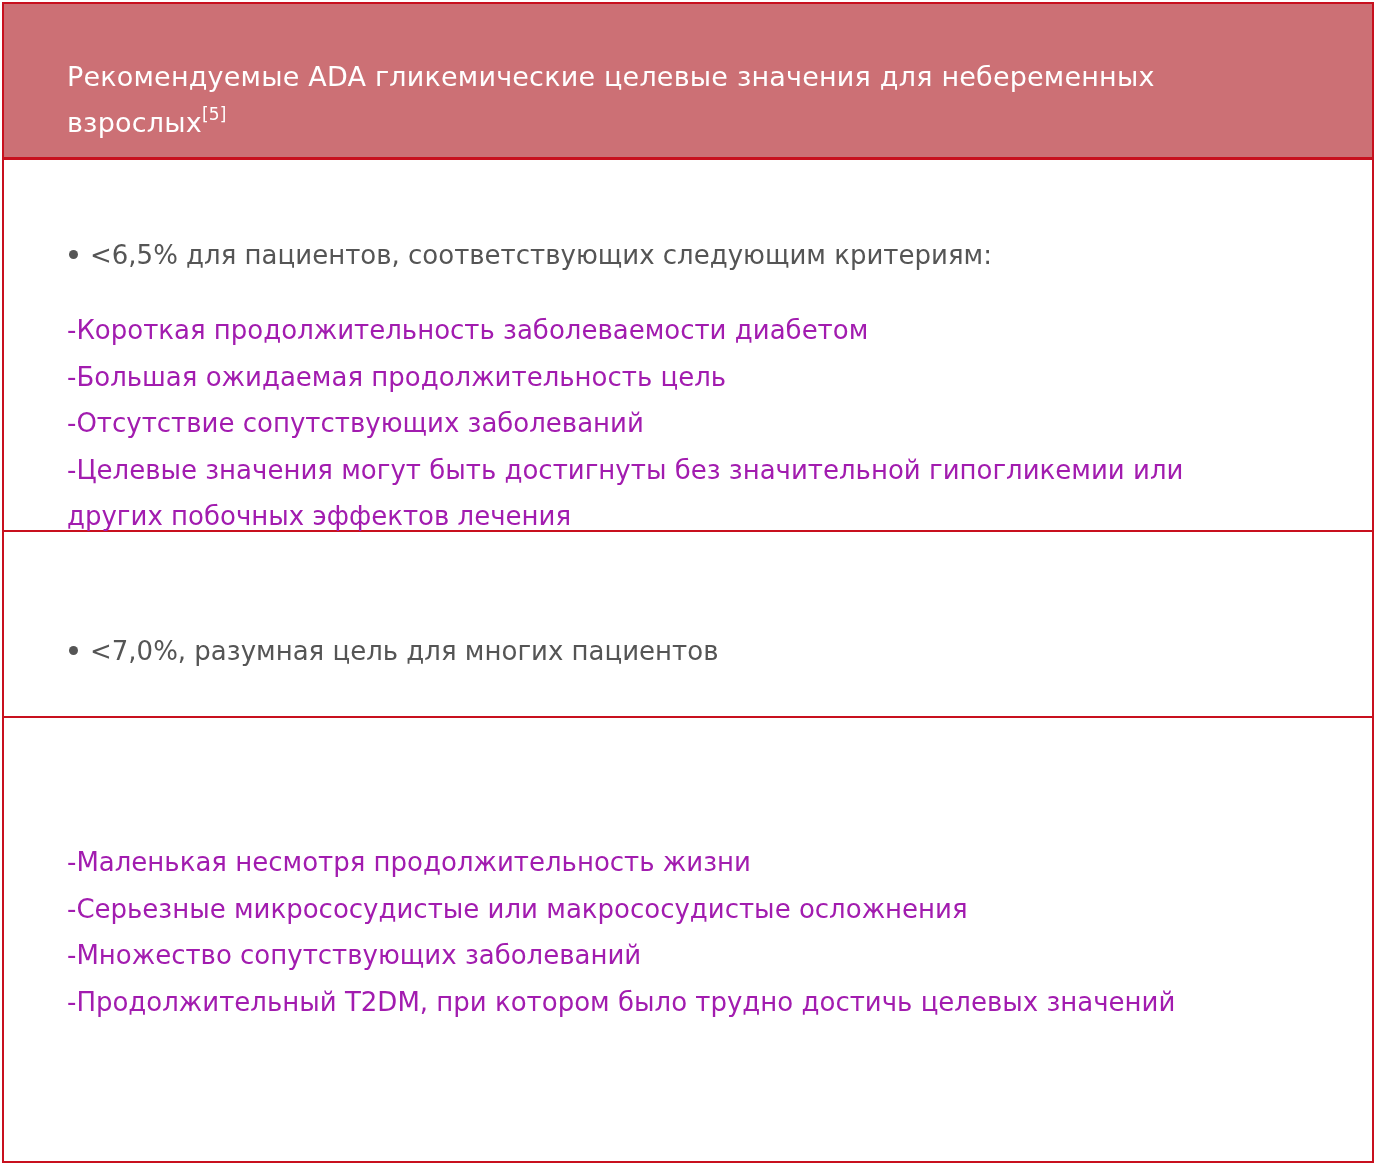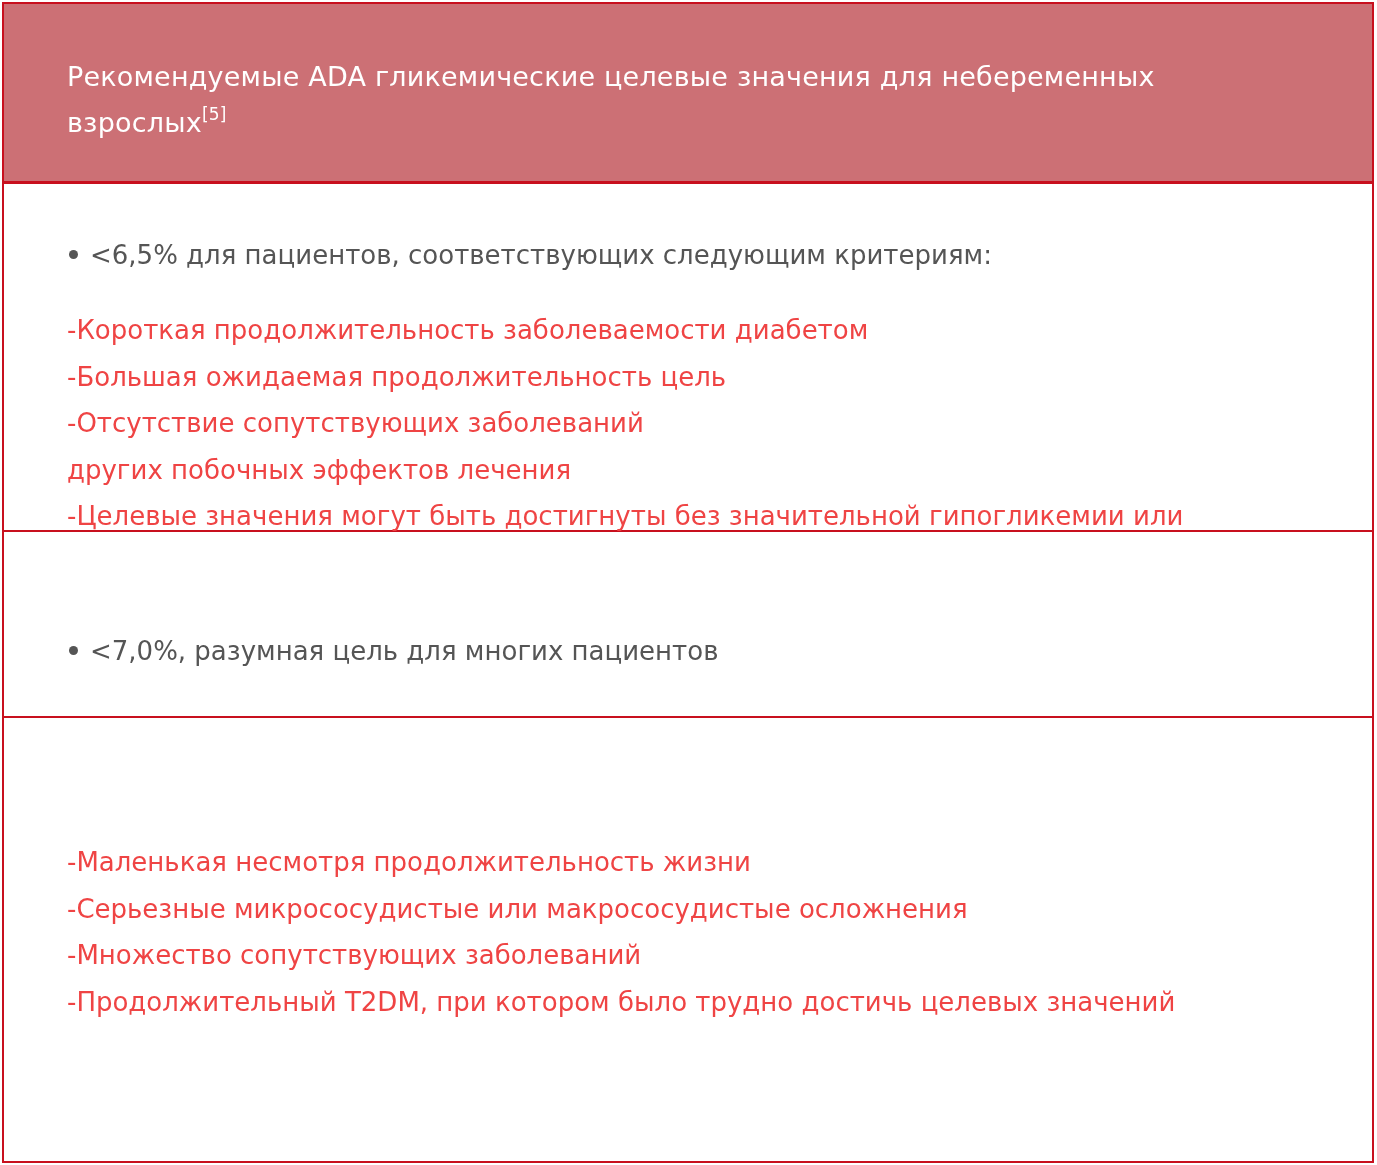--- a/index.html
+++ b/index.html
@@ -21,21 +21,21 @@
       height: 1161px;
       box-sizing: border-box;
       border: 2px solid #c8101e;
       background: #ffffff;
     }
     .header {
       position: absolute;
       left: 0;
       top: 0;
       right: 0;
-      height: 180px;
+      height: 156px;
       background: #cc7075;
       border-bottom: 3px solid #c8101e;
       box-sizing: border-box;
     }
     .header-title {
       position: absolute;
       left: 63px;
       top: 50px;
       width: 1160px;
       color: #ffffff;
@@ -75,21 +75,21 @@
       vertical-align: middle;
       margin-right: 12px;
       margin-left: 2px;
       position: relative;
       top: -2px;
     }
     .criteria {
       position: absolute;
       left: 63px;
       width: 1240px;
-      color: #ef4444;
+      color: #a21caf;
       font-size: 26px;
       line-height: 46.5px;
     }
     .criteria div {
       white-space: nowrap;
     }
   </style>
 </head>
 <body>
 
@@ -103,22 +103,22 @@
   </div>
 
   <div class="row r1">
     <div class="bullet-line" style="top: 48px;">
       <span class="bullet-dot"></span><span>&lt;6,5% для пациентов, соответствующих следующим критериям:</span>
     </div>
     <div class="criteria" style="top: 123px;">
       <div>-Короткая продолжительность заболеваемости диабетом</div>
       <div>-Большая ожидаемая продолжительность цель</div>
       <div>-Отсутствие сопутствующих заболеваний</div>
+      <div>-Целевые значения могут быть достигнуты без значительной гипогликемии или</div>
       <div>других побочных эффектов лечения</div>
-      <div>-Целевые значения могут быть достигнуты без значительной гипогликемии или</div>
     </div>
   </div>
 
   <div class="row r2">
     <div class="bullet-line" style="top: 44px;">
       <span class="bullet-dot"></span><span>&lt;7,0%, разумная цель для многих пациентов</span>
     </div>
   </div>
 
   <div class="row r3">

